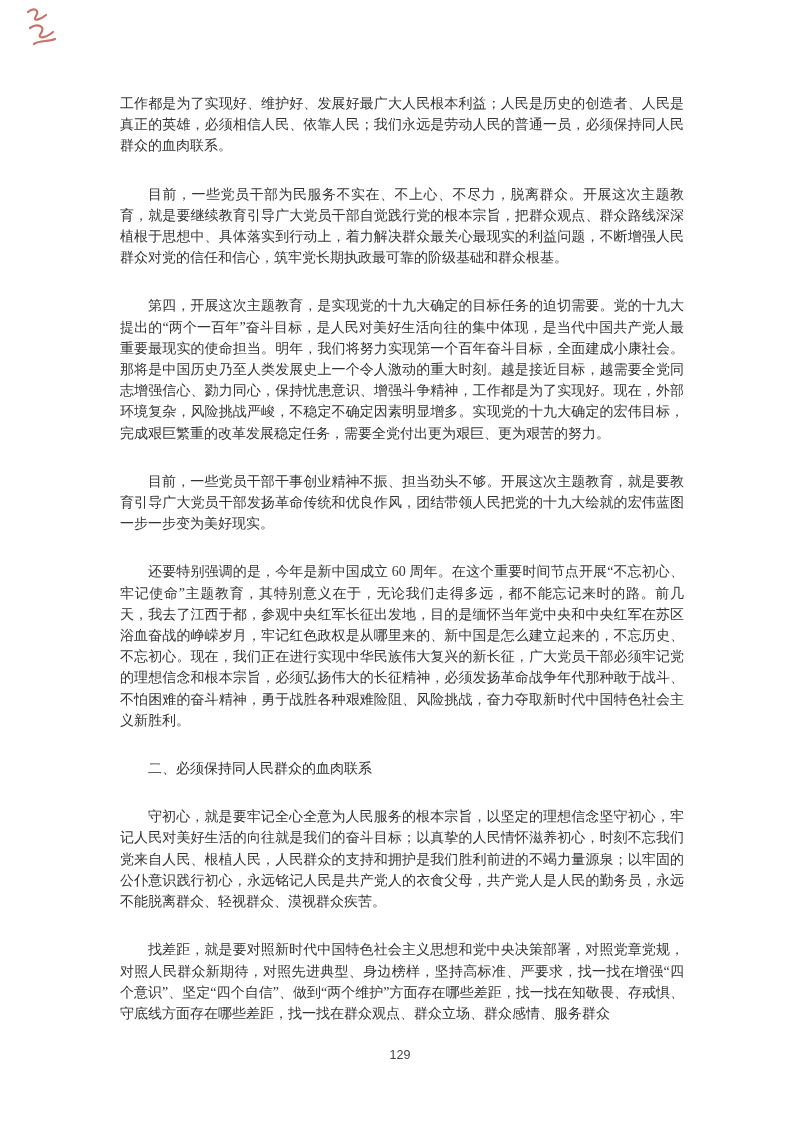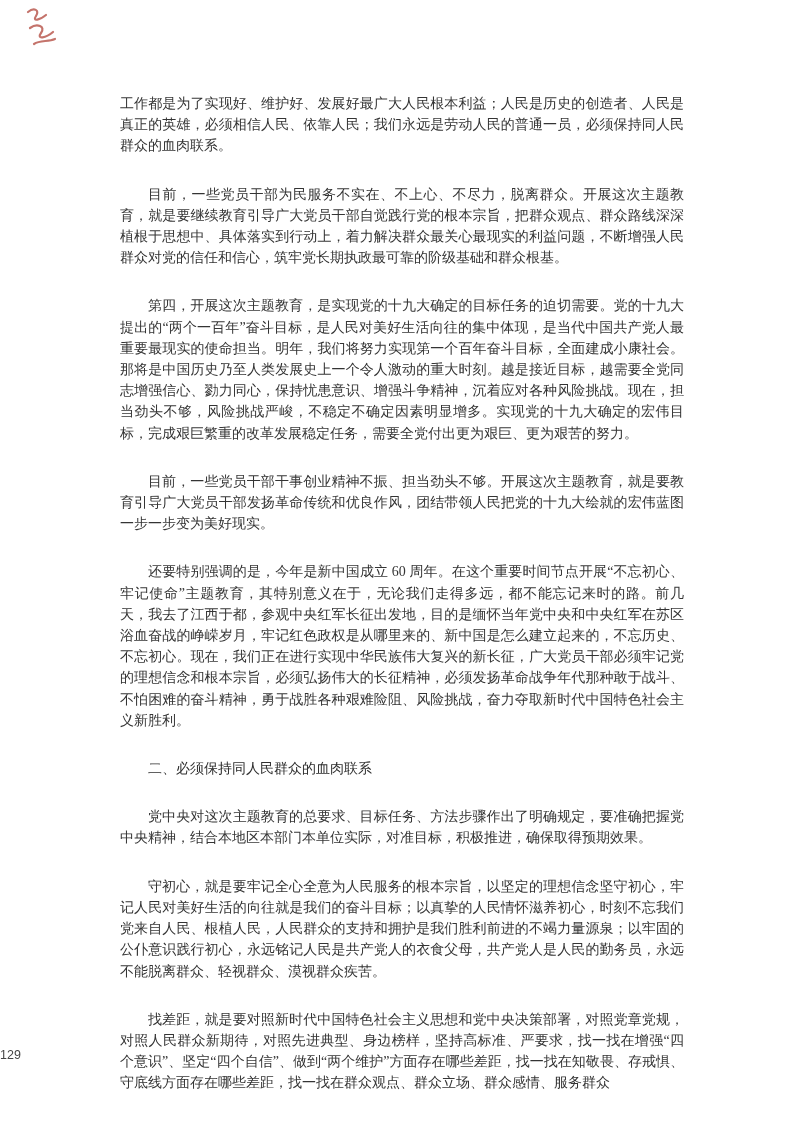--- a/index.html
+++ b/index.html
@@ -25,20 +25,21 @@
     text-justify: inter-character;
   }
   .para { text-indent: 0; }
   .para.indent { text-indent: 2em; margin-top: 27px; }
   .para.heading { font-weight: normal; color: #2e2e2e; }
   .page-number {
     position: absolute;
     top: 1048px;
     left: 0;
     width: 100%;
+    text-align: center;
     font-size: 12.5px;
     color: #454545;
     font-family: "Liberation Sans", "DejaVu Sans", sans-serif;
   }
   .red-mark {
     position: absolute;
     left: 22px;
     top: 4px;
     width: 42px;
     height: 46px;
@@ -55,24 +56,23 @@
     <g fill="none" stroke="#a93226" stroke-width="2.2" stroke-linecap="round" opacity="0.8">
       <path d="M6,8 C12,3 18,6 14,12 C10,18 18,16 24,11"></path>
       <path d="M8,24 C15,19 24,22 19,29 C14,36 24,34 31,28"></path>
       <path d="M12,40 C18,36 26,38 33,35"></path>
     </g>
   </svg>
 
   <div class="content">
       <p class="para">工作都是为了实现好、维护好、发展好最广大人民根本利益；人民是历史的创造者、人民是真正的英雄，必须相信人民、依靠人民；我们永远是劳动人民的普通一员，必须保持同人民群众的血肉联系。</p>
       <p class="para indent">目前，一些党员干部为民服务不实在、不上心、不尽力，脱离群众。开展这次主题教育，就是要继续教育引导广大党员干部自觉践行党的根本宗旨，把群众观点、群众路线深深植根于思想中、具体落实到行动上，着力解决群众最关心最现实的利益问题，不断增强人民群众对党的信任和信心，筑牢党长期执政最可靠的阶级基础和群众根基。</p>
-      <p class="para indent">第四，开展这次主题教育，是实现党的十九大确定的目标任务的迫切需要。党的十九大提出的“两个一百年”奋斗目标，是人民对美好生活向往的集中体现，是当代中国共产党人最重要最现实的使命担当。明年，我们将努力实现第一个百年奋斗目标，全面建成小康社会。那将是中国历史乃至人类发展史上一个令人激动的重大时刻。越是接近目标，越需要全党同志增强信心、勠力同心，保持忧患意识、增强斗争精神，沉着应对各种风险挑战。现在，担当劲头不够，风险挑战严峻，不稳定不确定因素明显增多。实现党的十九大确定的宏伟目标，完成艰巨繁重的改革发展稳定任务，需要全党付出更为艰巨、更为艰苦的努力。</p>
+      <p class="para indent">第四，开展这次主题教育，是实现党的十九大确定的目标任务的迫切需要。党的十九大提出的“两个一百年”奋斗目标，是人民对美好生活向往的集中体现，是当代中国共产党人最重要最现实的使命担当。明年，我们将努力实现第一个百年奋斗目标，全面建成小康社会。那将是中国历史乃至人类发展史上一个令人激动的重大时刻。越是接近目标，越需要全党同志增强信心、勠力同心，保持忧患意识、增强斗争精神，工作都是为了实现好。现在，外部环境复杂，风险挑战严峻，不稳定不确定因素明显增多。实现党的十九大确定的宏伟目标，完成艰巨繁重的改革发展稳定任务，需要全党付出更为艰巨、更为艰苦的努力。</p>
       <p class="para indent">目前，一些党员干部干事创业精神不振、担当劲头不够。开展这次主题教育，就是要教育引导广大党员干部发扬革命传统和优良作风，团结带领人民把党的十九大绘就的宏伟蓝图一步一步变为美好现实。</p>
       <p class="para indent">还要特别强调的是，今年是新中国成立 60 周年。在这个重要时间节点开展“不忘初心、牢记使命”主题教育，其特别意义在于，无论我们走得多远，都不能忘记来时的路。前几天，我去了江西于都，参观中央红军长征出发地，目的是缅怀当年党中央和中央红军在苏区浴血奋战的峥嵘岁月，牢记红色政权是从哪里来的、新中国是怎么建立起来的，不忘历史、不忘初心。现在，我们正在进行实现中华民族伟大复兴的新长征，广大党员干部必须牢记党的理想信念和根本宗旨，必须弘扬伟大的长征精神，必须发扬革命战争年代那种敢于战斗、不怕困难的奋斗精神，勇于战胜各种艰难险阻、风险挑战，奋力夺取新时代中国特色社会主义新胜利。</p>
       <p class="para indent heading">二、必须保持同人民群众的血肉联系</p>
-      <p class="para indent">党中央对这次主题教育的总要求、目标任务、方法步骤作出了明确规定，要准确把握党中央精神，结合本地区本部门本单位实际，对准目标，积极推进，确保取得预期效果。</p>
       <p class="para indent">守初心，就是要牢记全心全意为人民服务的根本宗旨，以坚定的理想信念坚守初心，牢记人民对美好生活的向往就是我们的奋斗目标；以真挚的人民情怀滋养初心，时刻不忘我们党来自人民、根植人民，人民群众的支持和拥护是我们胜利前进的不竭力量源泉；以牢固的公仆意识践行初心，永远铭记人民是共产党人的衣食父母，共产党人是人民的勤务员，永远不能脱离群众、轻视群众、漠视群众疾苦。</p>
       <p class="para indent">找差距，就是要对照新时代中国特色社会主义思想和党中央决策部署，对照党章党规，对照人民群众新期待，对照先进典型、身边榜样，坚持高标准、严要求，找一找在增强“四个意识”、坚定“四个自信”、做到“两个维护”方面存在哪些差距，找一找在知敬畏、存戒惧、守底线方面存在哪些差距，找一找在群众观点、群众立场、群众感情、服务群众</p>
     </div>
 
   <div class="page-number">129</div>
 
 </div>
 
 </body></html>

